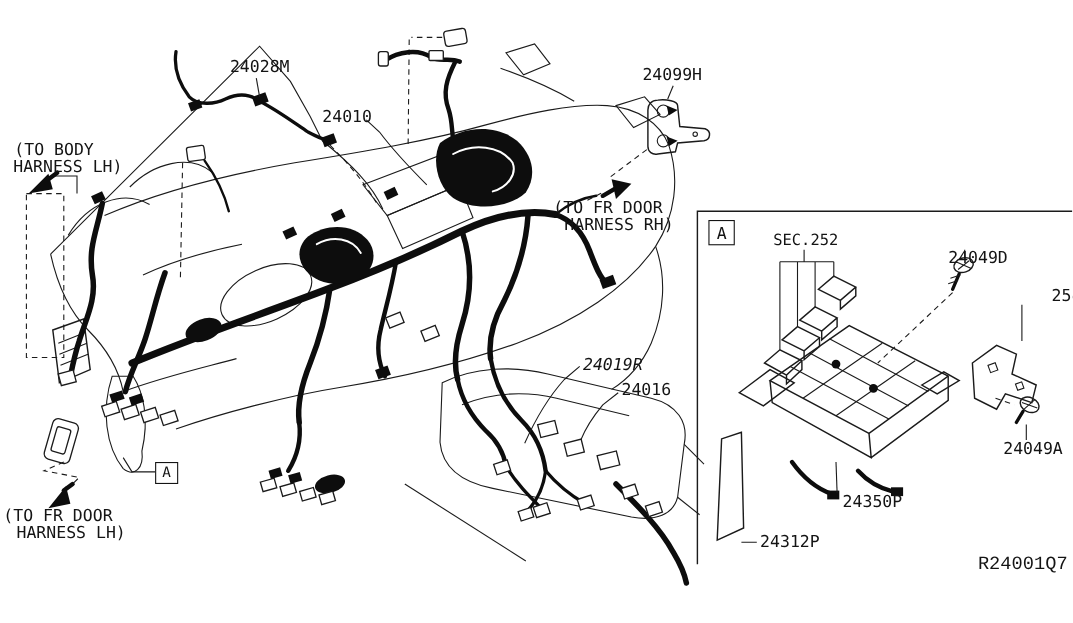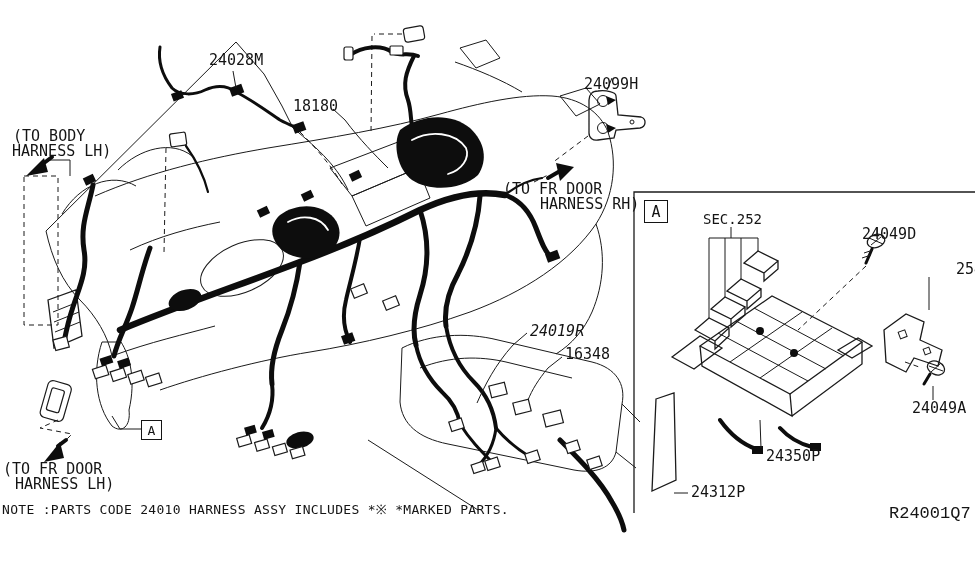--- a/index.html
+++ b/index.html
@@ -245,36 +245,35 @@
   <g>
     <path class="thin2" d="M656,399 L674,393 L676,480 L652,491 Z"></path>
     <path class="lead" d="M688,493 L674,493"></path>
     <path class="lead" d="M761,448 L760,420"></path>
     <path class="lead" d="M929,277 L929,310"></path>
     <path class="lead" d="M877,227 L877,235"></path>
   </g>
 </svg>
 
   <span class="t" style="left:209px;top:53px;">24028M</span>
-  <span class="t" style="left:293px;top:99px;">18180</span>
-  <span class="t" style="left:584px;top:77px;text-align:center;">24099H</span>
+  <span class="t" style="left:293px;top:99px;">24010</span>
+  <span class="t" style="left:584px;top:61px;text-align:center;">24099H</span>
   <span class="t" style="left:530px;top:324px;font-style:italic;">24019R</span>
-  <span class="t" style="left:565px;top:347px;">16348</span>
+  <span class="t" style="left:565px;top:347px;">24016</span>
   <span class="t" style="left:703px;top:212px;font-size:14px;text-align:right;">SEC.252</span>
   <span class="t" style="left:862px;top:212px;margin-top:15px;">24049D</span>
   <span class="t" style="left:956px;top:262px;">25419N</span>
   <span class="t" style="left:912px;top:401px;">24049A</span>
   <span class="t" style="left:766px;top:449px;">24350P</span>
   <span class="t" style="left:691px;top:485px;">24312P</span>
 
   <span class="t" style="left:13px;top:129px;">(TO BODY</span>
   <span class="t" style="left:12px;top:144px;">HARNESS LH)</span>
   <span class="t" style="left:503px;top:182px;">(TO FR DOOR</span>
-  <span class="t" style="left:540px;top:197px;">HARNESS RH)</span>
+  <span class="t" style="left:513px;top:197px;">HARNESS RH)</span>
   <span class="t" style="left:3px;top:462px;">(TO FR DOOR</span>
   <span class="t" style="left:15px;top:477px;">HARNESS LH)</span>
 
   <div class="abox" style="left:141px;top:420px;width:19px;height:18px;">A</div>
   <div class="abox big" style="left:644px;top:200px;width:22px;height:21px;">A</div>
 
-  <span class="t small" style="left:2px;top:503px;">NOTE :PARTS CODE 24010 HARNESS ASSY INCLUDES *※ *MARKED PARTS.</span>
   <span class="t ref" style="left:889px;top:505px;font-family:Liberation Mono, monospace;">R24001Q7</span>
 </div>
 
 </body></html>

